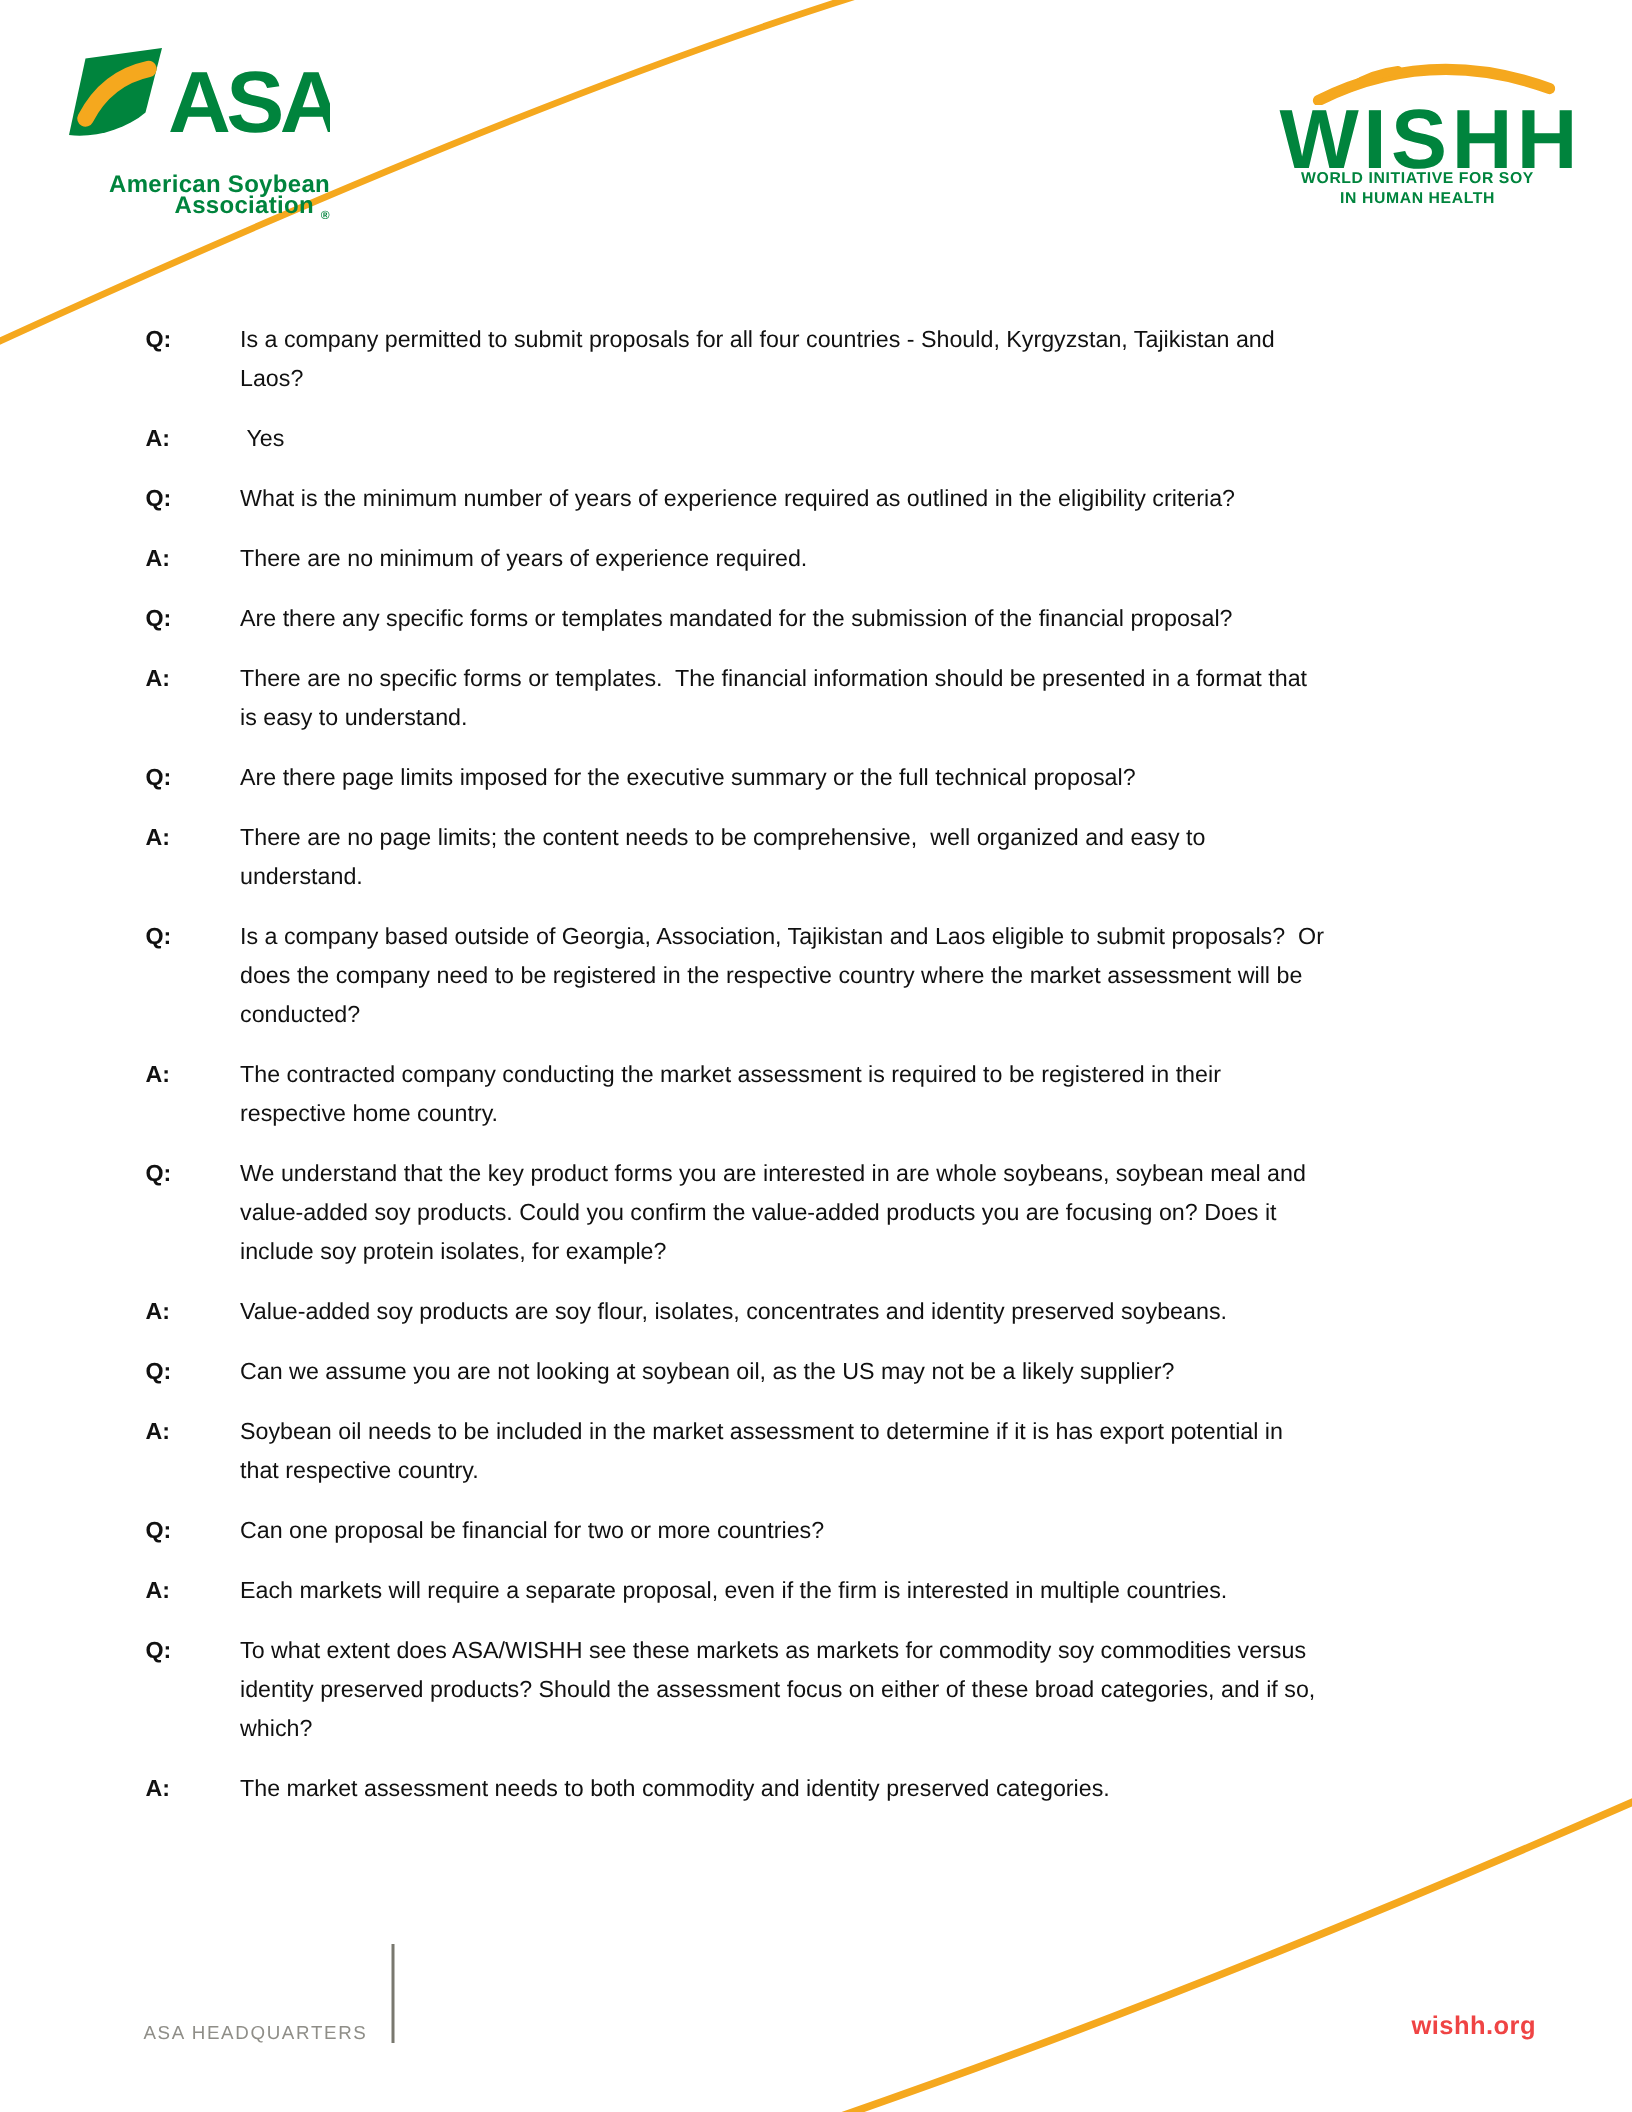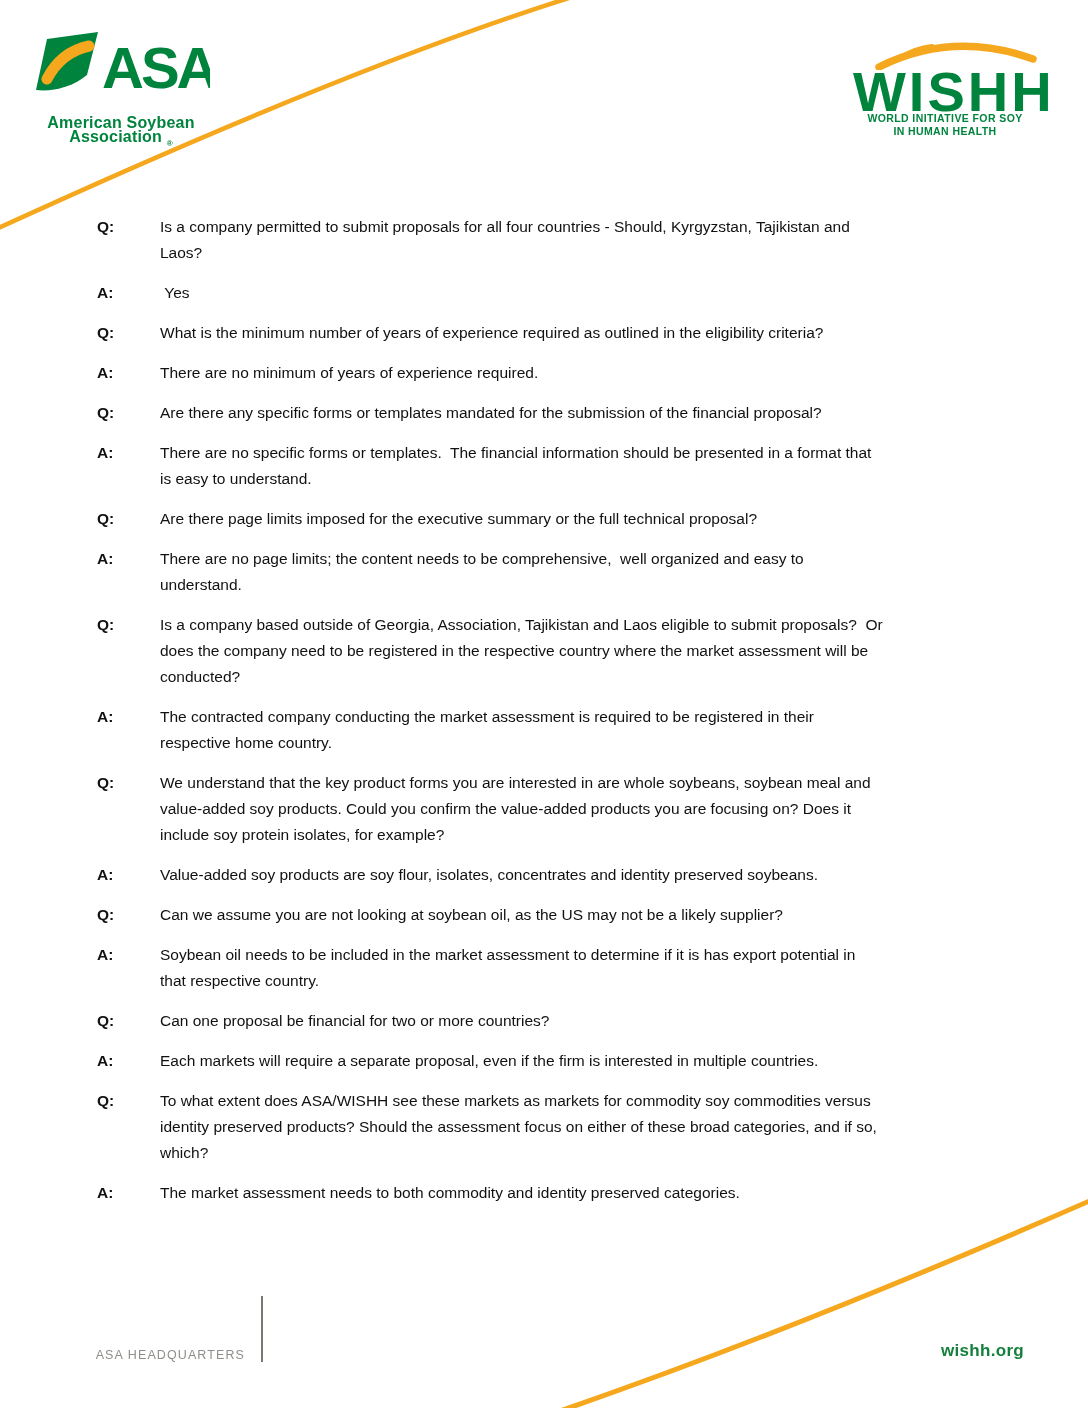--- a/index.html
+++ b/index.html
@@ -8,21 +8,21 @@
     width:1088px;height:1408px;
     background:#ffffff;
     overflow:hidden;
     font-family:"Liberation Sans", sans-serif;
     color:#111111;
     margin:0 auto;
   }
   .curves{position:absolute;left:0;top:0;width:1088px;height:1408px;pointer-events:none;}
 
   
-  .asa-logo{position:absolute;left:32px;top:30px;width:178px;text-align:center;}
+  .asa-logo{position:absolute;left:42px;top:30px;width:178px;text-align:right;}
   .asa-sub{color:#00843D;font-weight:bold;font-size:16px;line-height:14px;margin-top:20px;letter-spacing:.2px;}
   .asa-sub .reg{font-size:8px;vertical-align:sub;}
 
   
   .wishh-logo{position:absolute;left:853px;top:34px;width:184px;text-align:center;}
   .wishh-word{color:#00843D;font-weight:bold;font-size:56px;letter-spacing:3px;line-height:40px;margin-top:-2px;}
   .wishh-tag{color:#00843D;font-weight:bold;font-size:10.5px;letter-spacing:.4px;line-height:13px;margin-top:0;}
 
   
   .qa-list{position:absolute;left:97px;top:214px;width:905px;font-size:15.5px;line-height:26px;}
@@ -30,21 +30,21 @@
   .qa-label{flex:none;width:63px;font-weight:bold;}
   .qa-text{width:842px;white-space:pre-wrap;}
 
   
   .footer-address{
     position:absolute;left:40px;top:1292px;width:205px;
     text-align:right;color:#8F8E88;font-size:12.5px;
     letter-spacing:1.1px;line-height:25.5px;white-space:pre;
   }
   .footer-divider{position:absolute;left:261px;top:1296px;width:2px;height:66px;background:#79786F;}
-  .footer-site{position:absolute;left:941px;top:1341px;font-size:17px;font-weight:bold;color:#15803d;letter-spacing:.3px;}
+  .footer-site{position:absolute;left:941px;top:1341px;font-size:17px;font-weight:bold;color:#ef4444;letter-spacing:.3px;}
 </style>
 </head>
 <body>
 
 <div class="page">
 
   <svg class="curves" viewBox="0 0 1088 1408" xmlns="http://www.w3.org/2000/svg">
     <path d="M -8 231 Q 360 62 588 -8" fill="none" stroke="#F5A81E" stroke-width="4.5"></path>
     <path d="M 560 1411 Q 800 1328 1094 1199" fill="none" stroke="#F5A81E" stroke-width="5"></path>
   </svg>

